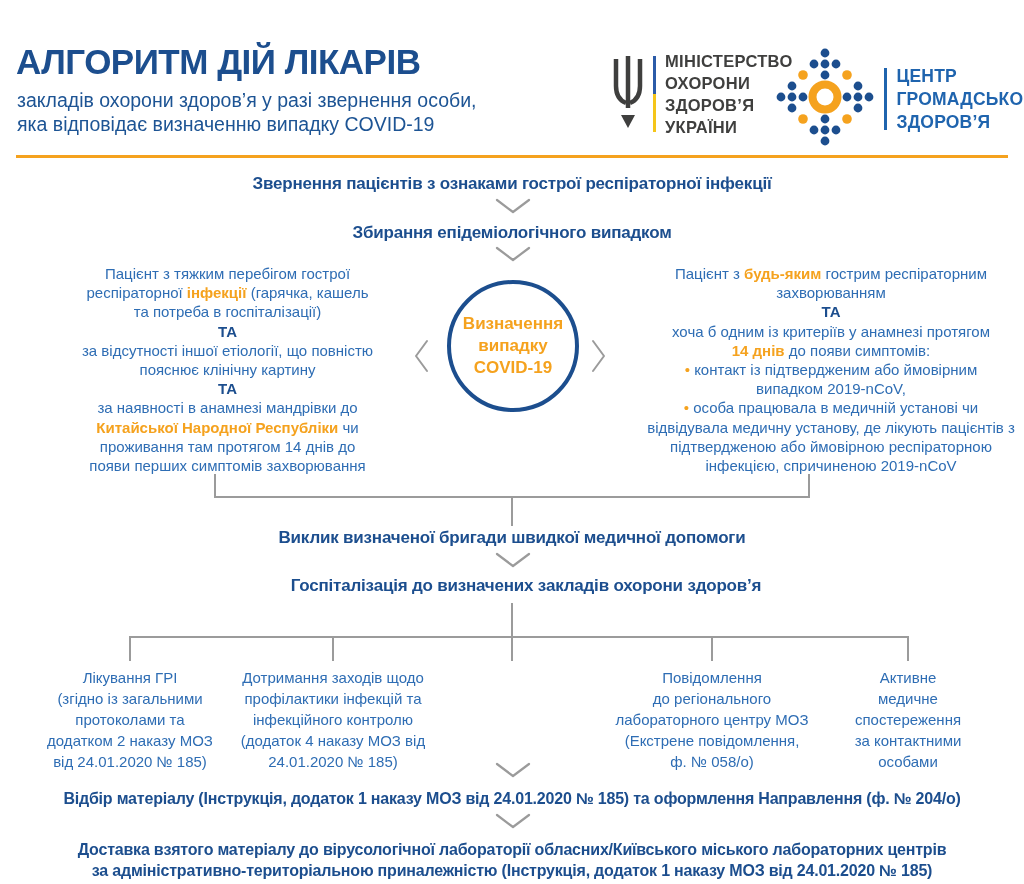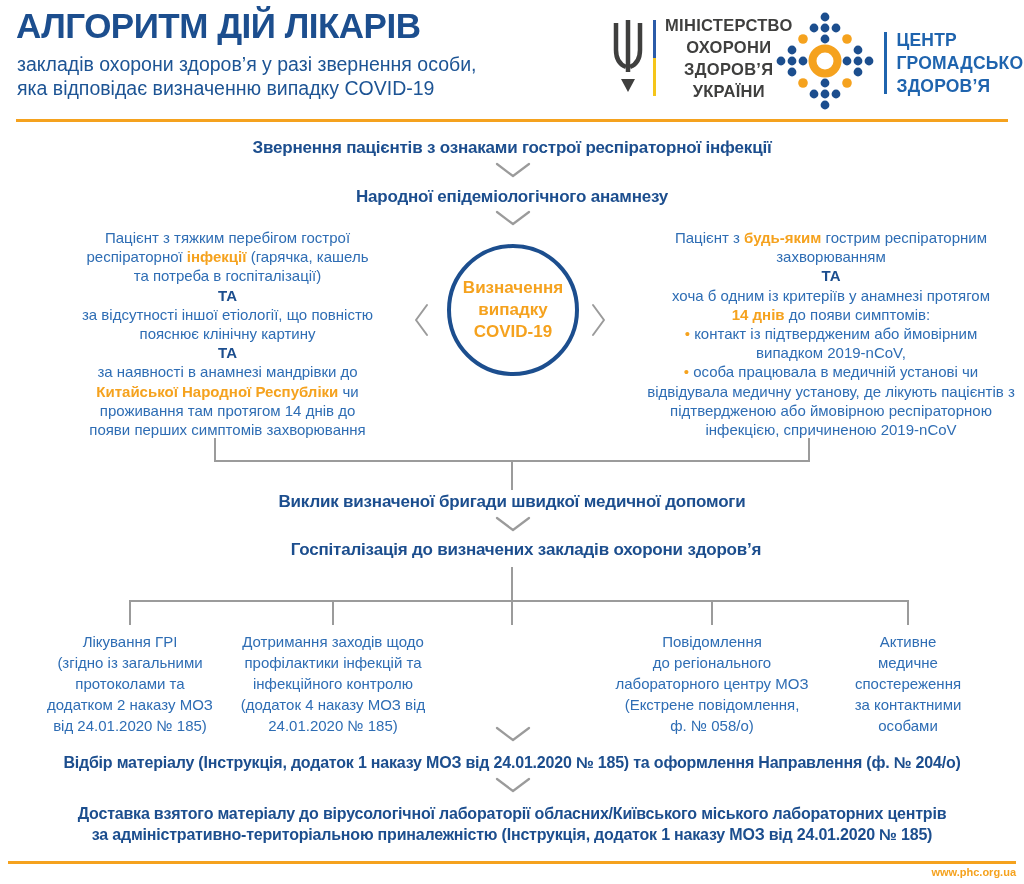--- a/index.html
+++ b/index.html
@@ -1,25 +1,25 @@
 <!DOCTYPE html>
 <html><head>
 <meta charset="utf-8">
 <style>
   html,body{margin:0;padding:0;background:#e8e8e8;}
   .page{position:relative;width:1024px;height:884px;background:#ffffff;overflow:hidden;
         font-family:"Liberation Sans",sans-serif;margin:0 auto;}
-  .abs{position:absolute;}
+  .abs{position:absolute;margin-top:36px;}
 
   
   .title{left:16px;top:6px;font-size:35px;font-weight:800;color:#1c4e8e;letter-spacing:-0.5px;}
   .subtitle{left:17px;top:52px;font-size:19.5px;line-height:24px;color:#1d5494;}
   .hrule{left:16px;top:119px;width:992px;height:3px;background:#f5a21e;}
 
-  .moz-logo{left:612px;top:14px;display:flex;align-items:center;gap:9px;text-align:center;}
+  .moz-logo{left:612px;top:14px;display:flex;align-items:center;gap:9px;}
   .flagbar{width:3px;height:76px;background:linear-gradient(#2b5ba8 0 50%,#f5c51a 50% 100%);}
   .moz-text{font-size:16.5px;line-height:22px;font-weight:700;color:#3f3f3e;letter-spacing:0.3px;}
 
   .phc-logo{left:776px;top:12px;display:flex;align-items:center;gap:10px;}
   .phc-divider{width:2.5px;height:62px;background:#1f64ae;}
   .phc-text{font-size:17.5px;line-height:23px;font-weight:800;color:#1f64ae;letter-spacing:0.2px;}
 
   
   .step{left:0;right:0;text-align:center;font-weight:700;color:#1c4e8e;font-size:17px;letter-spacing:-0.2px;}
   .chev{transform:translateX(-50%);}
@@ -116,21 +116,21 @@
   <div class="abs hrule"></div>
 
   <div class="abs step" style="top:138px;">Звернення пацієнтів з ознаками гострої респіраторної інфекції</div>
 
   <span class="abs chev" style="left:513px;top:162px;">
     <svg width="36" height="16" viewBox="0 0 36 16">
         <polyline points="2,2 18,14 34,2" fill="none" stroke="#9b9b9b" stroke-width="2.2" stroke-linecap="round" stroke-linejoin="round"></polyline>
       </svg>
   </span>
 
-  <div class="abs step" style="top:187px;">Народної епідеміологічного анамнезу</div>
+  <div class="abs step" style="top:187px;">Збирання епідеміологічного випадком</div>
 
   <span class="abs chev" style="left:513px;top:210px;">
     <svg width="36" height="16" viewBox="0 0 36 16">
         <polyline points="2,2 18,14 34,2" fill="none" stroke="#9b9b9b" stroke-width="2.2" stroke-linecap="round" stroke-linejoin="round"></polyline>
       </svg>
   </span>
 
   <div class="abs side-box box-left"><span>Пацієнт з тяжким перебігом гострої</span><br><span>респіраторної </span><span class="seg-hl">інфекції</span><span> (гарячка, кашель</span><br><span>та потреба в госпіталізації)</span><span class="seg-and">ТА</span><span>за відсутності іншої етіології, що повністю</span><br><span>пояснює клінічну картину</span><span class="seg-and">ТА</span><span>за наявності в анамнезі мандрівки до</span><br><span class="seg-hl">Китайської Народної Республіки</span><span> чи</span><br><span>проживання там протягом 14 днів до</span><br><span>появи перших симптомів захворювання</span></div>
 
   <div class="abs circle">Визначення<br>випадку<br>COVID-19</div>

